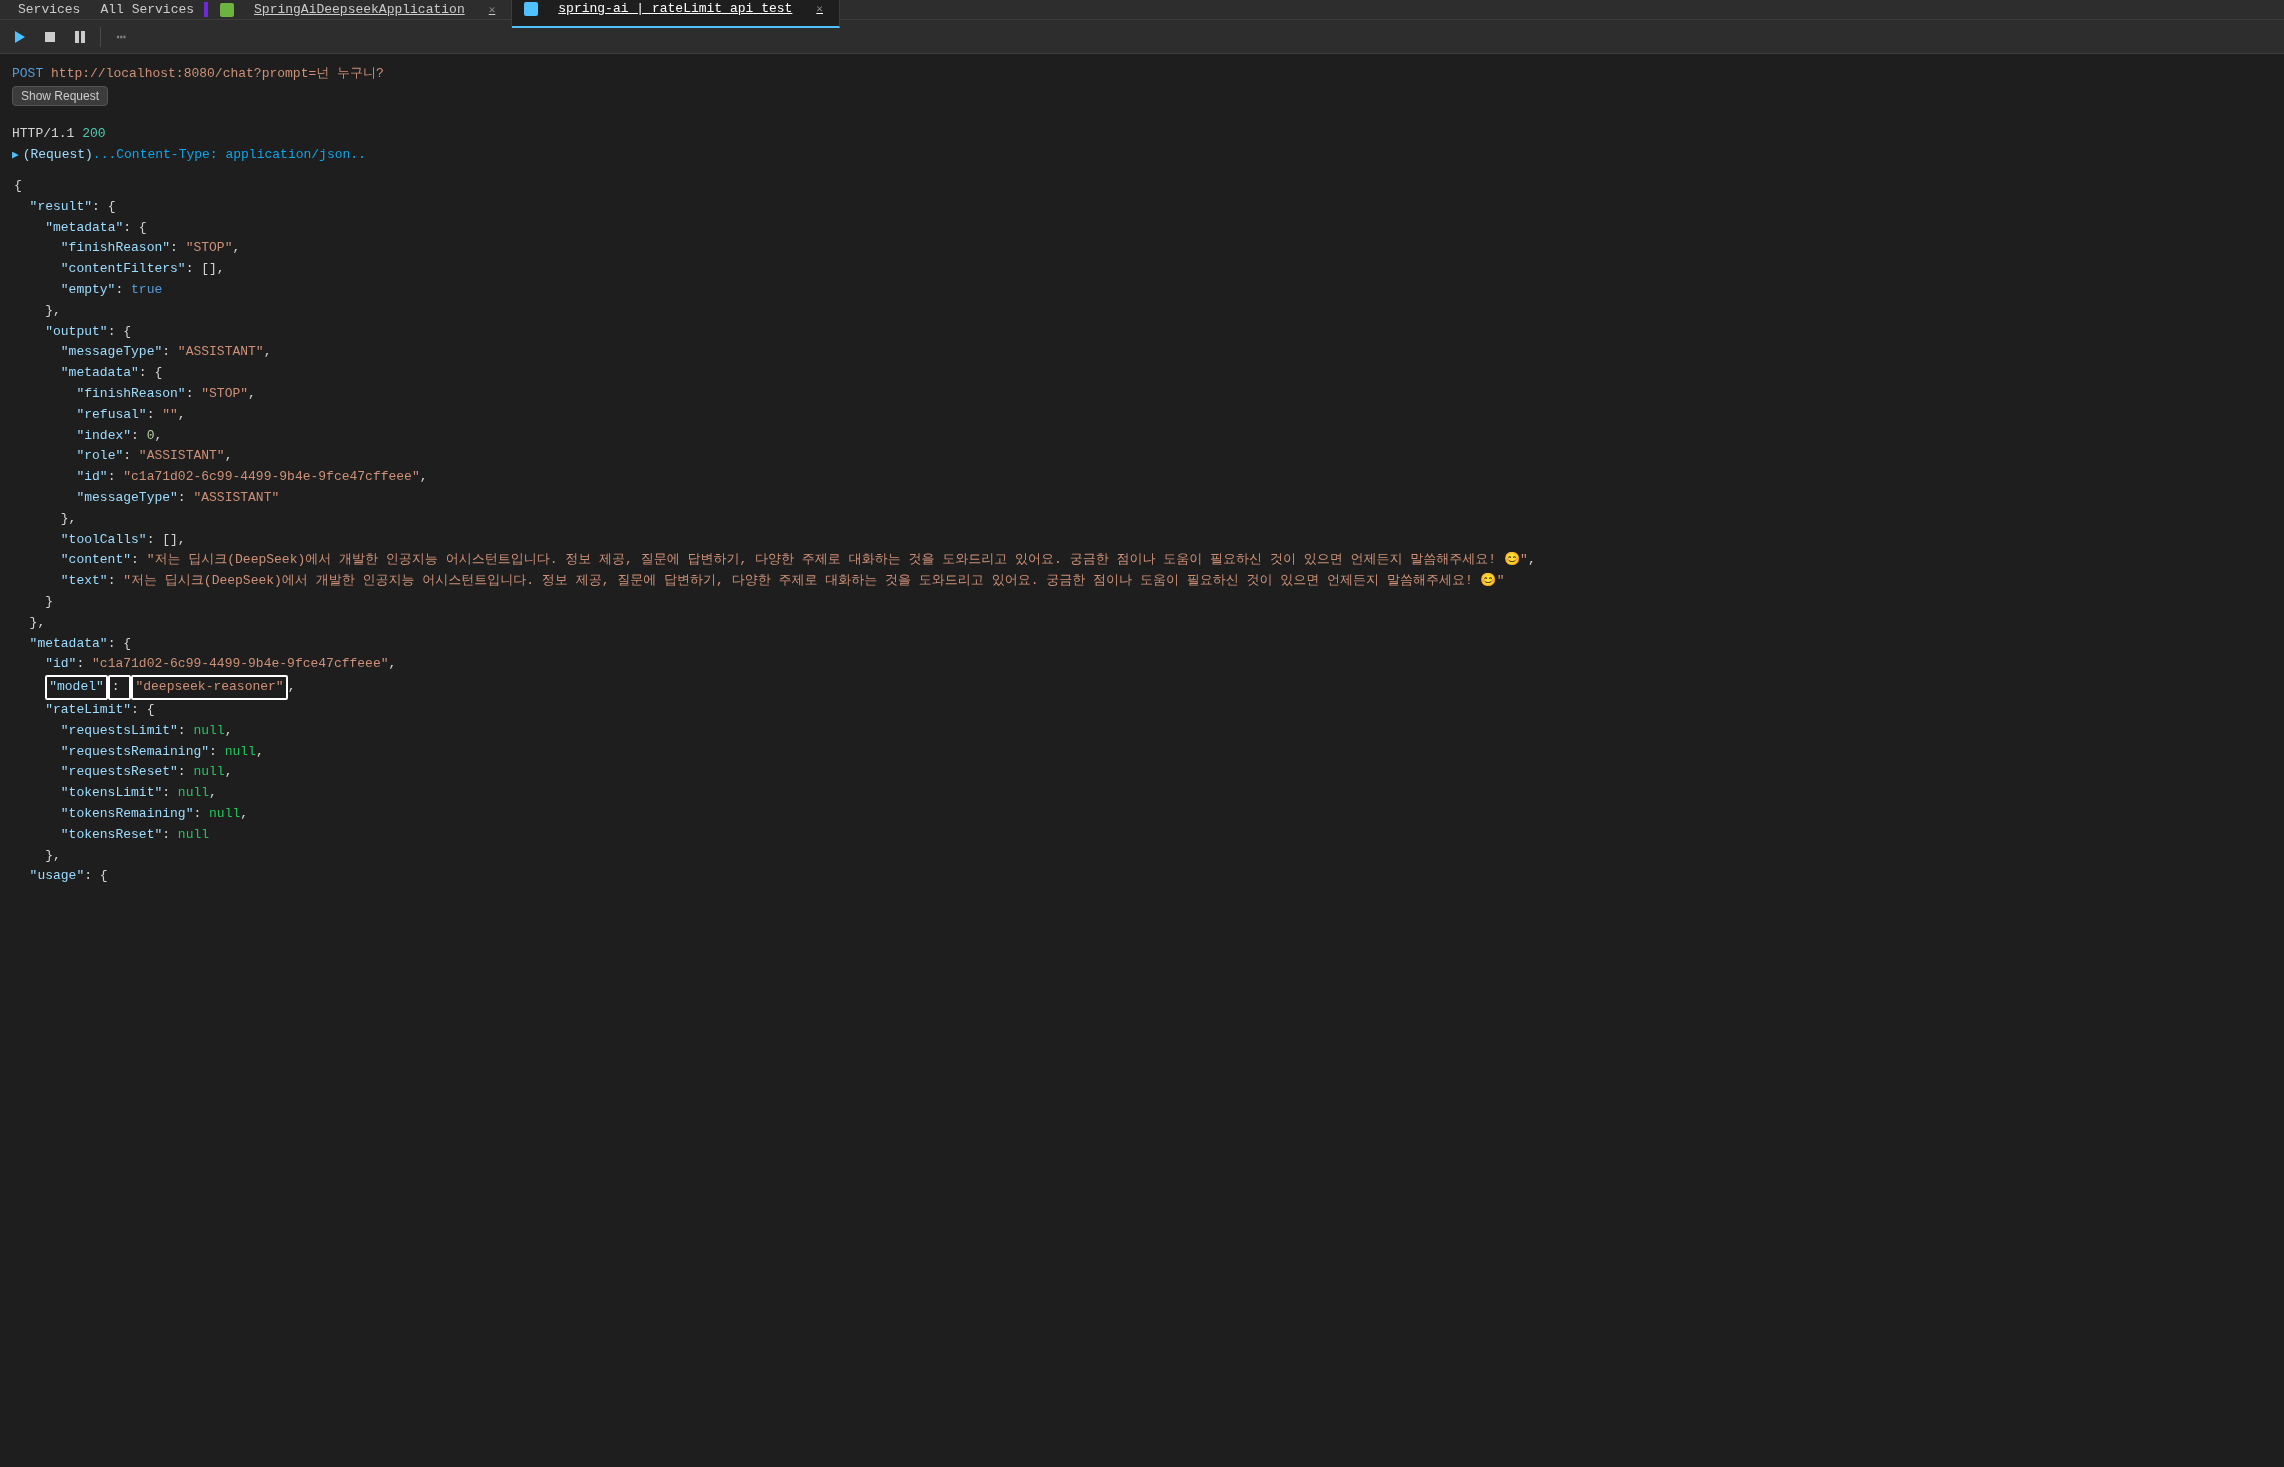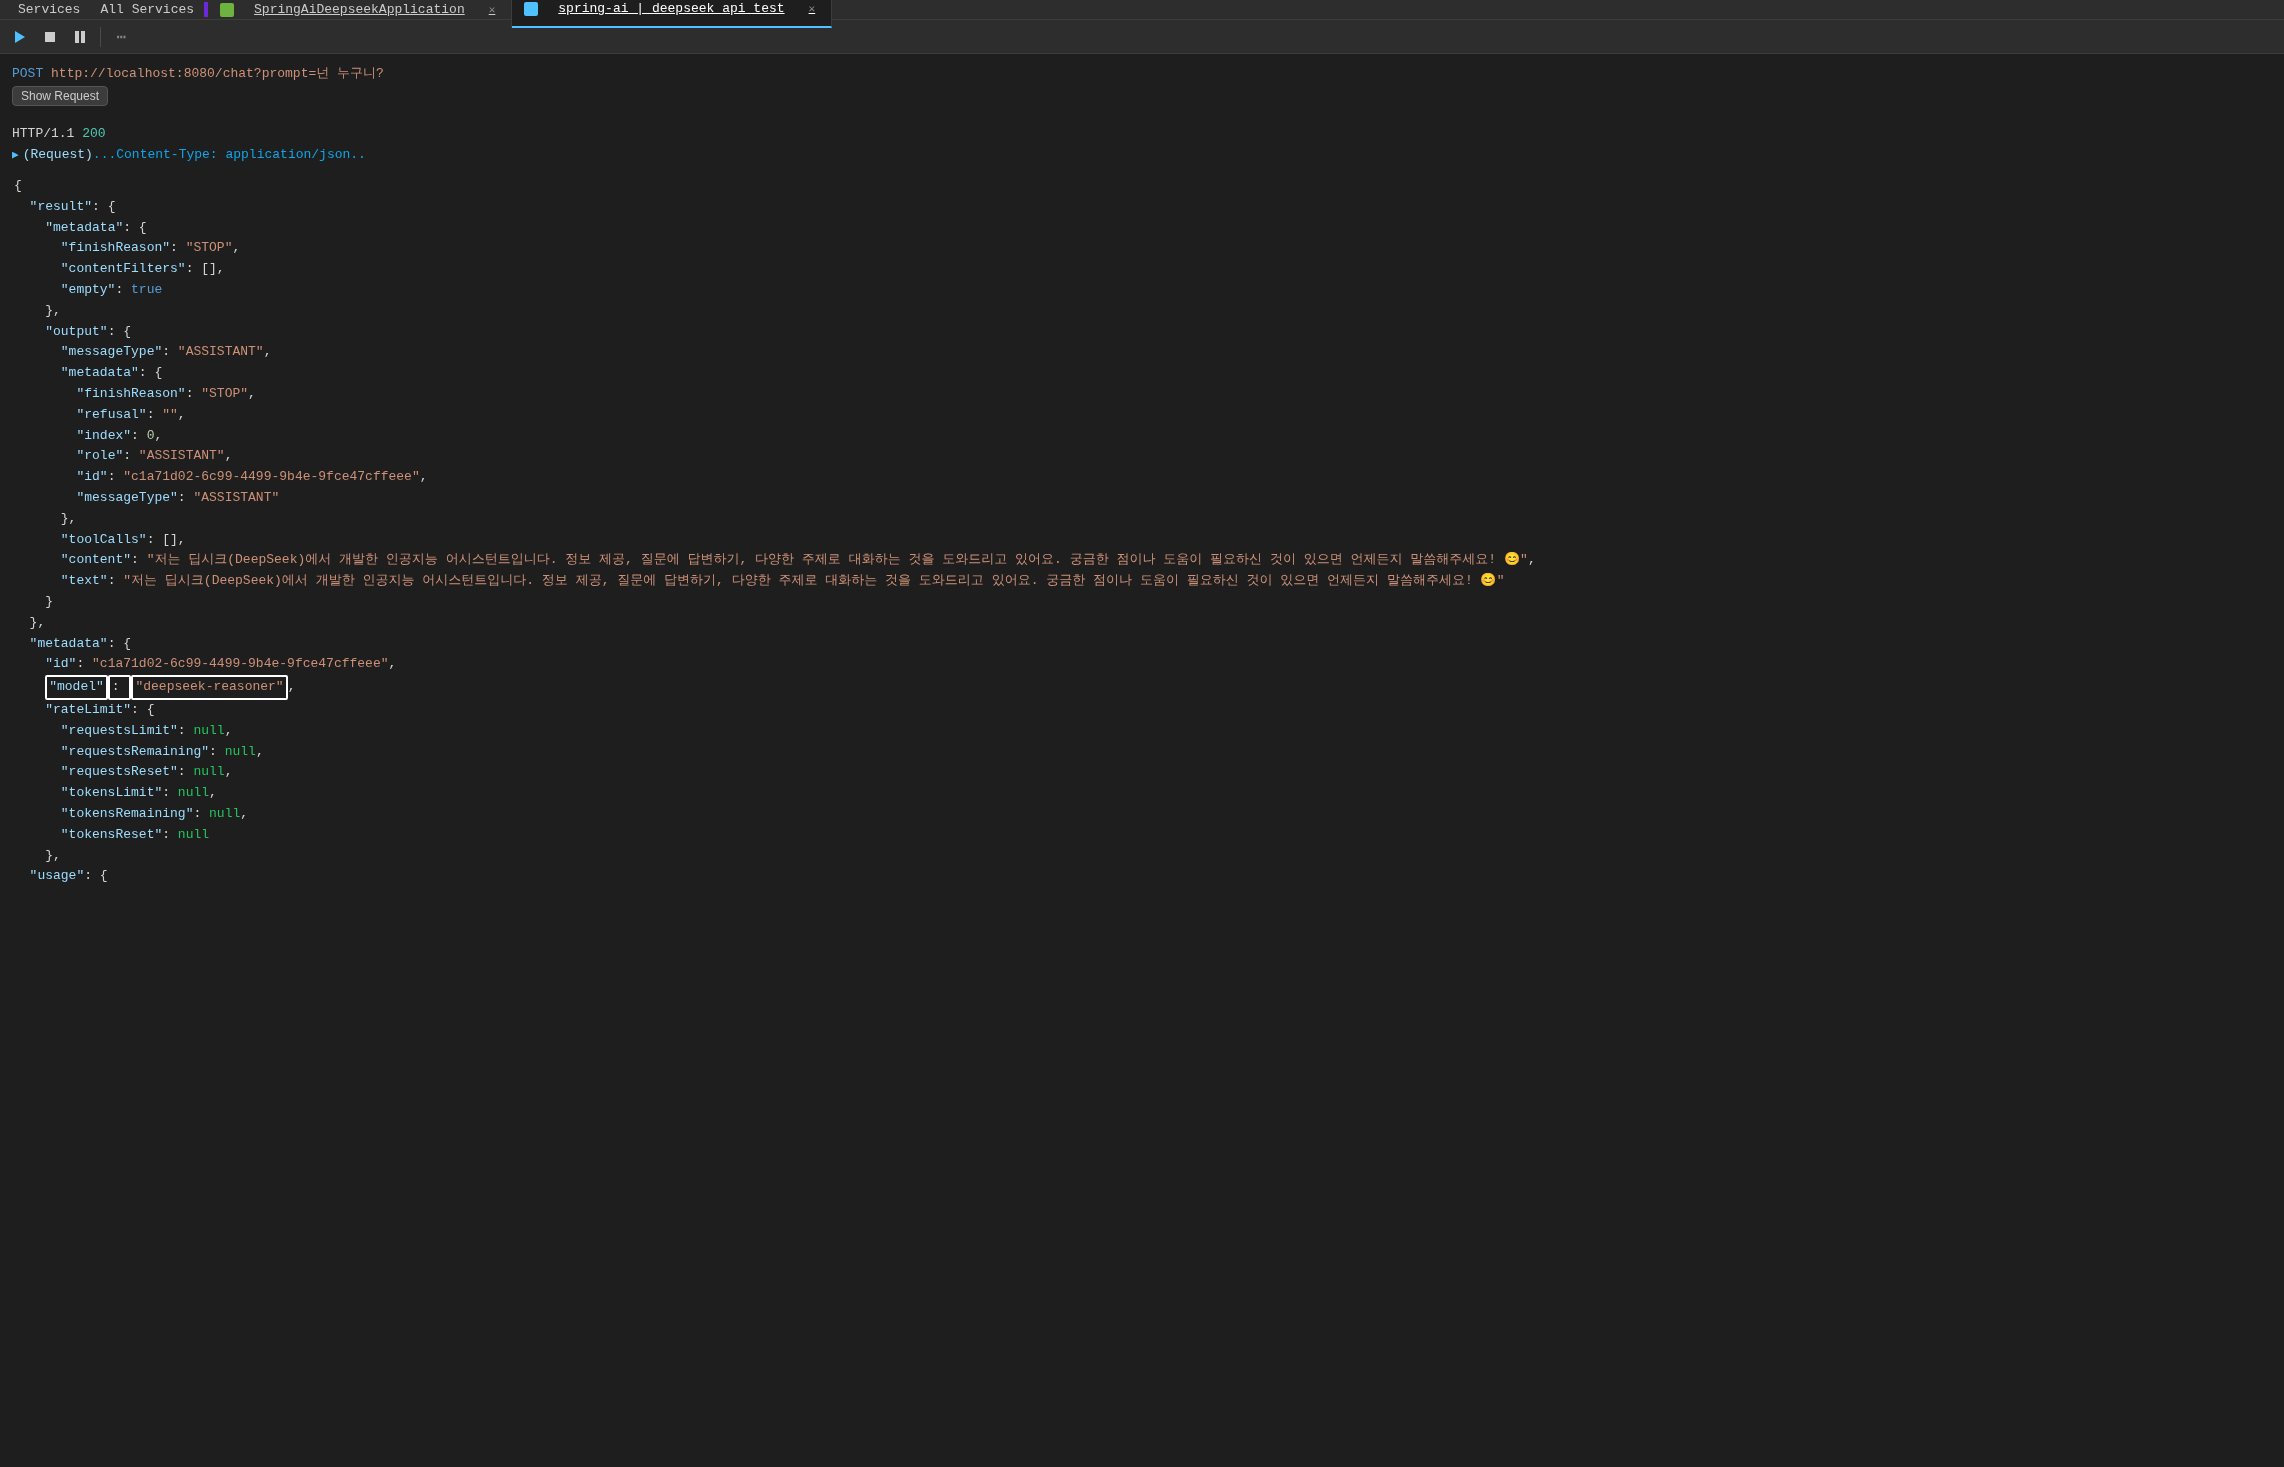--- a/index.html
+++ b/index.html
@@ -206,21 +206,21 @@
   <span class="all-services-label">All Services</span>
 
   <div class="tab">
     <span class="tab-icon tab-icon-spring"></span>
     <span>SpringAiDeepseekApplication</span>
     <span class="tab-close">✕</span>
   </div>
 
   <div class="tab active">
     <span class="tab-icon tab-icon-ai"></span>
-    <span>spring-ai | deepseek api test</span>
+    <span>spring-ai | rateLimit api test</span>
     <span class="tab-close">✕</span>
   </div>
 </div>
 
 <div class="toolbar">
   <div class="toolbar-btn play">
     <svg viewBox="0 0 16 16">
         <polygon points="3,2 13,8 3,14"></polygon>
       </svg>
   </div>

